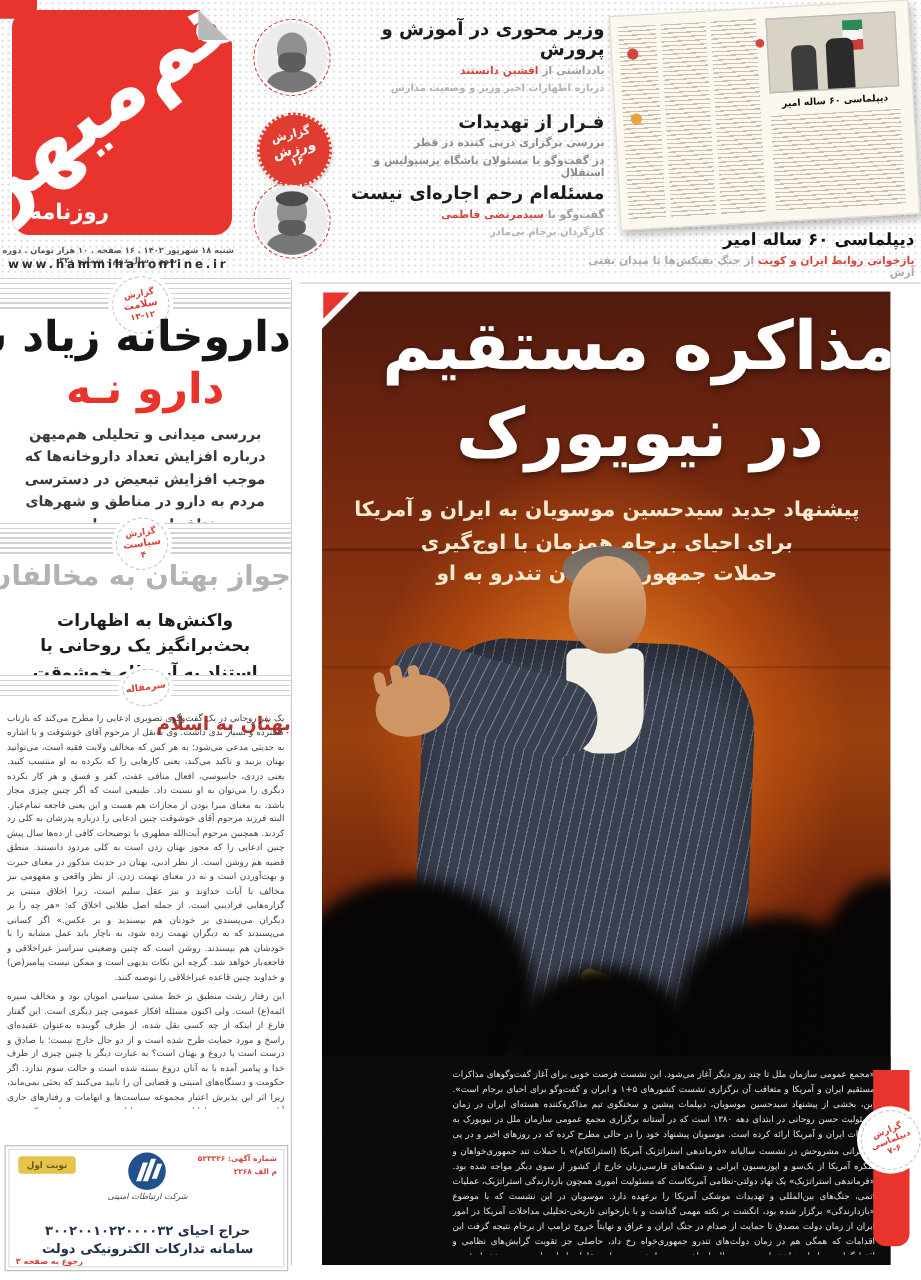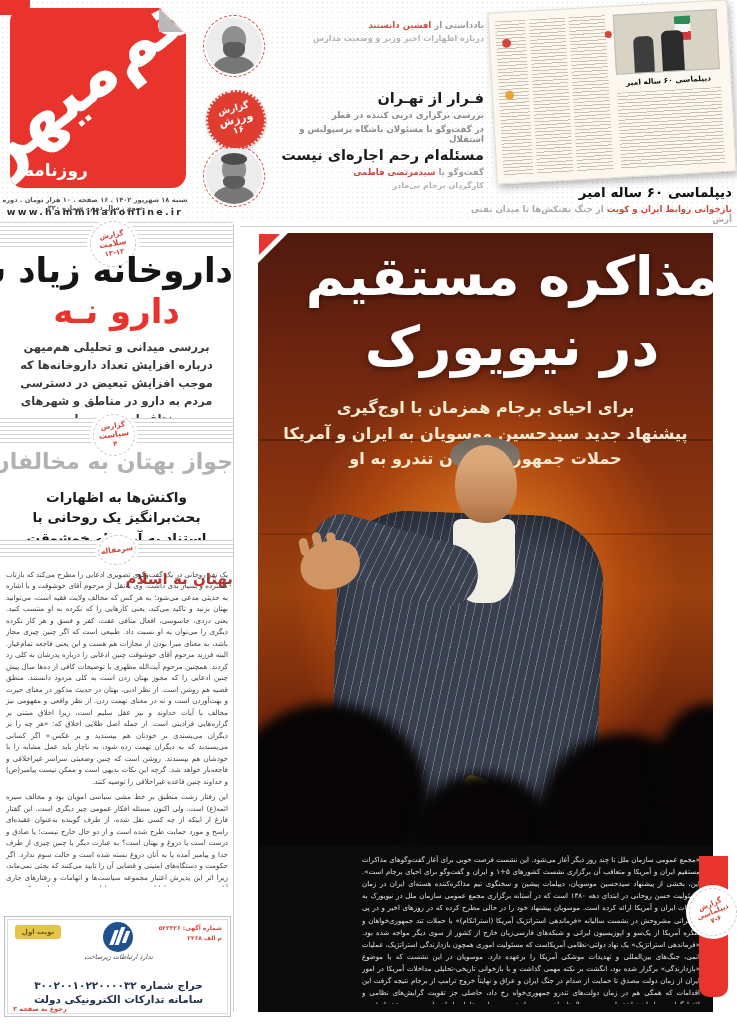--- a/index.html
+++ b/index.html
@@ -146,36 +146,37 @@
   <div id="site-url" class="abs">www.hammihanonline.ir</div>
 
   <div>
     <div class="t-ring abs" style="left:203px;top:15px;"></div>
     <div class="t-photo abs" style="left:206px;top:18px;">
       <div class="p-body"></div>
       <div class="p-head"></div>
       <div class="p-beard"></div>
     </div>
     <div class="teaser-text" style="top:16px;">
+      <div class="t-title">وزیر محوری در آموزش و پرورش</div>
       <div class="t-byline">
         <span>یادداشتی از</span>
         <span class="name">افشین دانستند</span>
       </div>
       <div class="t-sub">درباره اظهارات اخیر وزیر و وضعیت مدارس</div>
     </div>
   </div>
 
   <div>
     <div id="sports-badge" class="abs">
       <span class="b1">گزارش</span>
       <span class="b2">ورزش</span>
       <span class="b3">۱۶</span>
     </div>
     <div class="teaser-text" style="top:90px;">
-      <div class="t-title">فـرار از تهـران</div>
+      <div class="t-title">فـرار از تهدیدات</div>
       <div class="t-sub" style="color:#8a8a8a;font-size:8.6px;">بررسی برگزاری دربی کننده در قطر</div>
       <div class="t-sub" style="color:#8a8a8a;font-size:8.6px;">در گفت‌وگو با مسئولان باشگاه پرسپولیس و استقلال</div>
     </div>
   </div>
 
   <div>
     <div class="t-ring abs" style="left:203px;top:145px;"></div>
     <div class="t-photo abs" style="left:206px;top:148px;">
       <div class="p-body"></div>
       <div class="p-head"></div>
@@ -249,35 +250,35 @@
     <div id="ad-slot">نوبت اول</div>
     <div id="ad-refs">
       <div>شماره آگهی: ۵۲۳۳۲۶</div>
       <div>م الف ۲۲۶۸</div>
     </div>
     <div id="ad-logo">
       <div class="bar" style="left:9px;top:8px;height:15px;"></div>
       <div class="bar" style="left:15px;top:5px;height:18px;"></div>
       <div class="bar" style="left:21px;top:9px;height:12px;"></div>
     </div>
-    <div id="ad-company">ندارد ارتباطات زیرساخت</div>
-    <div id="ad-l2" class="ad-line">حراج شماره ۳۰۰۲۰۰۱۰۲۲۰۰۰۰۳۲</div>
+    <div id="ad-company">شرکت ارتباطات امنیتی</div>
+    <div id="ad-l2" class="ad-line">حراج احیای ۳۰۰۲۰۰۱۰۲۲۰۰۰۰۳۲</div>
     <div id="ad-l3" class="ad-line">سامانه تدارکات الکترونیکی دولت</div>
     <div id="ad-foot">رجوع به صفحه ۳</div>
   </div>
 
   <div id="hero" class="abs">
     <div class="seam abs" style="top:206px;"></div>
     <div class="seam abs" style="top:300px;opacity:.5;"></div>
 
     <div id="hero-t1" class="hero-title abs">مذاکره مستقیم</div>
     <div id="hero-t2" class="hero-title abs">در نیویورک</div>
     <div id="hero-sub" class="abs">
+      <div>پیشنهاد جدید سیدحسین موسویان به ایران و آمریکا</div>
       <div>برای احیای برجام همزمان با اوج‌گیری</div>
-      <div>پیشنهاد جدید سیدحسین موسویان به ایران و آمریکا</div>
       <div>حملات جمهوری‌خواهان تندرو به او</div>
     </div>
 
     <div>
       <div id="man-torso" class="abs pin"></div>
       <div id="man-shirt" class="abs"></div>
       <div id="man-arm" class="abs pin"></div>
       <div id="man-hand" class="abs">
         <div class="finger" style="left:4px;top:-8px;width:9px;height:18px;"></div>
         <div class="finger" style="left:18px;top:-11px;width:9px;height:20px;"></div>

